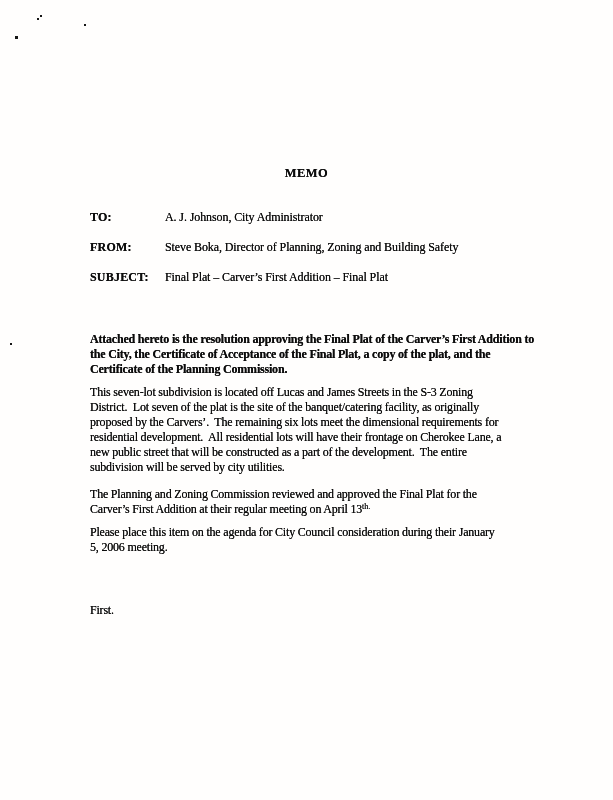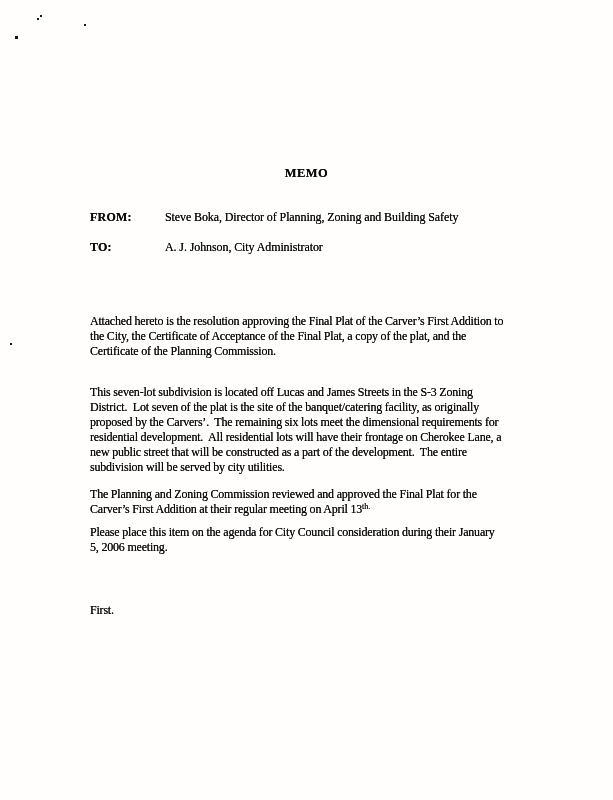--- a/index.html
+++ b/index.html
@@ -51,21 +51,21 @@
   }
   .para {
     position: absolute;
     left: 90px;
     right: 18px;
     font-size: 12px;
     line-height: 15px;
     letter-spacing: -0.2px;
     white-space: pre-wrap;
   }
-  .para-1 { top: 314px; }
+  .para-1 { top: 332px; font-weight: bold; }
   .para-2 { top: 385px; }
   .para-3 { top: 487px; }
   .para-4 { top: 525px; }
   .closing { top: 603px; }
   .sup {
     font-size: 8px;
     letter-spacing: 0;
     position: relative;
     top: -4.5px;
     text-align: center;
@@ -88,26 +88,30 @@
   <div class="speck speck-1a"></div>
   <div class="speck speck-1b"></div>
   <div class="speck speck-2"></div>
   <div class="speck speck-3"></div>
   <div class="speck speck-4"></div>
 
   <div class="memo-title">MEMO</div>
 
   <div class="memo-header">
     <div class="header-row">
+      <span class="header-label">TO:</span>
+      <span class="header-value">A. J. Johnson, City Administrator</span>
+    </div>
+    <div class="header-row">
       <span class="header-label">FROM:</span>
       <span class="header-value">Steve Boka, Director of Planning, Zoning and Building Safety</span>
     </div>
     <div class="header-row">
-      <span class="header-label">TO:</span>
-      <span class="header-value">A. J. Johnson, City Administrator</span>
+      <span class="header-label">SUBJECT:</span>
+      <span class="header-value">Final Plat – Carver’s First Addition – Final Plat</span>
     </div>
   </div>
 
   <div class="para para-1">Attached hereto is the resolution approving the Final Plat of the Carver’s First Addition to
 the City, the Certificate of Acceptance of the Final Plat, a copy of the plat, and the
 Certificate of the Planning Commission.</div>
 
   <div class="para para-2">This seven-lot subdivision is located off Lucas and James Streets in the S-3 Zoning
 District.  Lot seven of the plat is the site of the banquet/catering facility, as originally
 proposed by the Carvers’.  The remaining six lots meet the dimensional requirements for

